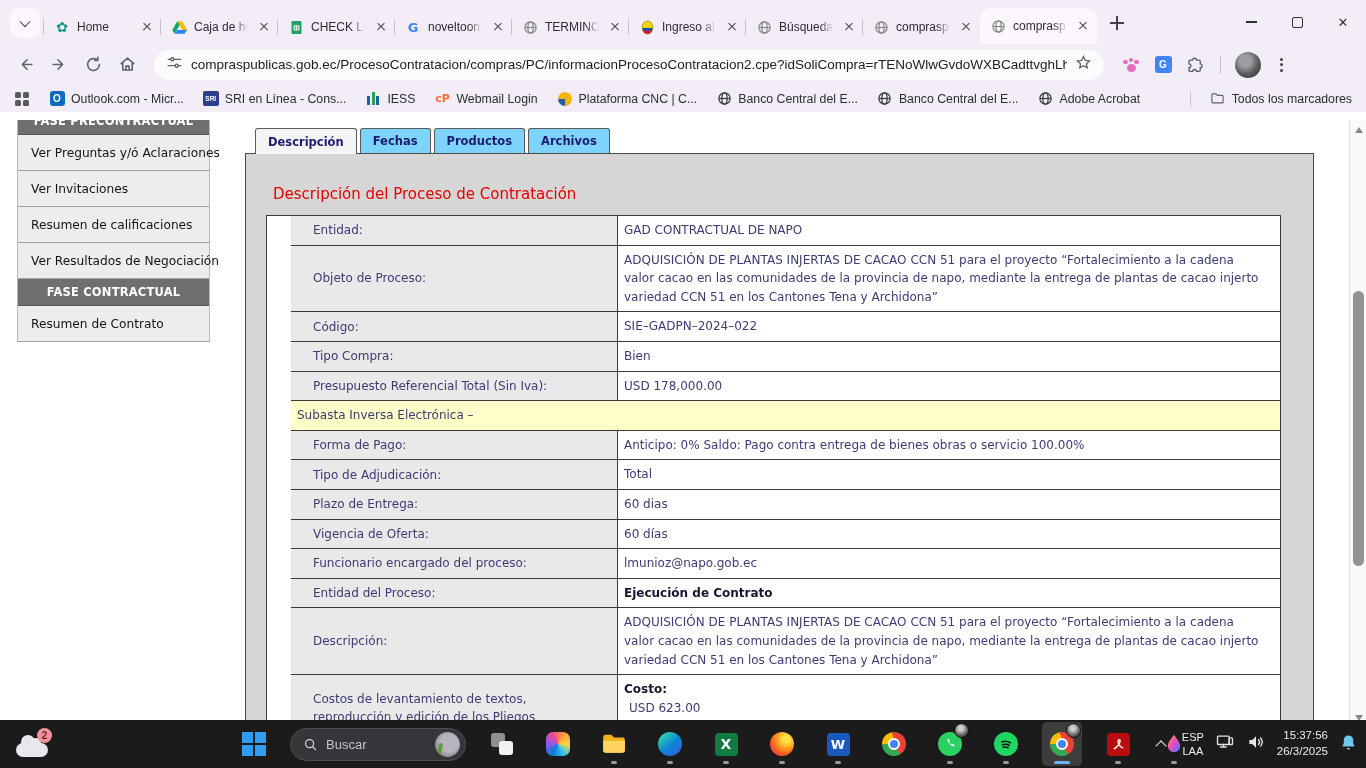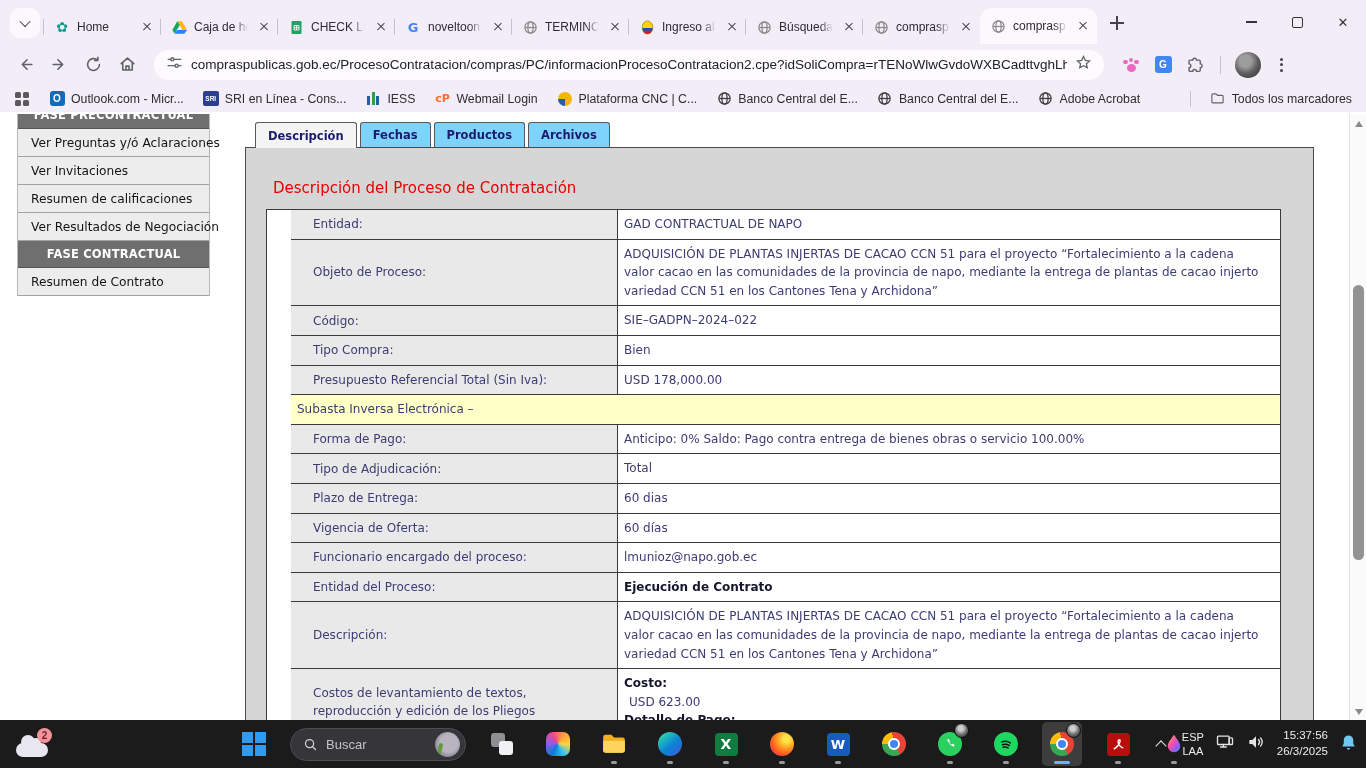--- a/index.html
+++ b/index.html
@@ -77,27 +77,27 @@
   .ic-sri { width:16px; height:15px; background:#2c3e8f; border-radius:2px; color:#fff; font-size:6.5px; font-weight:bold;
     display:flex; align-items:center; justify-content:center; }
   .ic-iess { display:flex; gap:1.5px; align-items:flex-end; }
   .ic-iess i { width:3px; background:#1764ab; } .ic-iess i:nth-child(1){height:9px;} .ic-iess i:nth-child(2){height:13px;background:#2e9e4f;} .ic-iess i:nth-child(3){height:9px;}
   .ic-cp { color:#ff6c2c; font-weight:bold; font-size:11px; font-family:"DejaVu Sans",sans-serif; }
   .ic-cnc { width:14px; height:14px; border-radius:50%; background:conic-gradient(#f7b500 0 50%, #2a5caa 50% 75%, #f7b500 75%); }
   .bm-spacer { flex:1; }
   .bm-divider { width:1px; height:16px; background:#c9c0ce; }
 
   
-  .page { position:absolute; top:114px; left:0; width:1366px; height:608px; background:#fff; overflow:hidden; }
+  .page { position:absolute; top:120px; left:0; width:1366px; height:608px; background:#fff; overflow:hidden; }
 
   .sidebar { position:absolute; left:17px; top:-12px; width:193px; border-left:1px solid #b9b9b9; border-right:1px solid #b9b9b9;
     font-family:"DejaVu Sans",sans-serif; }
   .sb-h { height:27px; background:#6f6f6f; color:#fff; font-size:11.5px; font-weight:bold; display:flex; align-items:center;
     justify-content:center; border-bottom:1px solid #555; letter-spacing:.2px; }
-  .sb-i { height:28px; background:#ededed; color:#141414; font-size:12.2px; display:flex; align-items:center;
+  .sb-i { height:36px; background:#ededed; color:#141414; font-size:12.2px; display:flex; align-items:center;
     padding-left:13px; border-bottom:1px solid #a3a3a3; cursor:pointer; white-space:nowrap; }
 
   .panel { position:absolute; left:245px; top:8px; width:1069px; height:600px; }
   .ptabs { display:flex; gap:3px; padding-left:10px; height:25px; position:relative; z-index:2; }
   .ptab { min-width:65px; padding:0 12px; background:#7dd3fc; border:1px solid #5a5a5a; border-bottom:none;
     border-radius:3px 3px 0 0; display:flex; align-items:center; justify-content:center;
     font-family:"DejaVu Sans",sans-serif; font-size:11.5px; font-weight:bold; color:#1b1b6e; cursor:pointer; }
   .ptab.active { background:#f4f4f4; height:26px; }
   .pbody { position:absolute; left:0; top:25px; width:1069px; height:575px; background:#d6d6d6; border:1px solid #4a4a4a; }
   .ptitle { margin:31px 0 12px 27px; font-family:"DejaVu Sans",sans-serif; font-size:15px; color:#e60000; }

